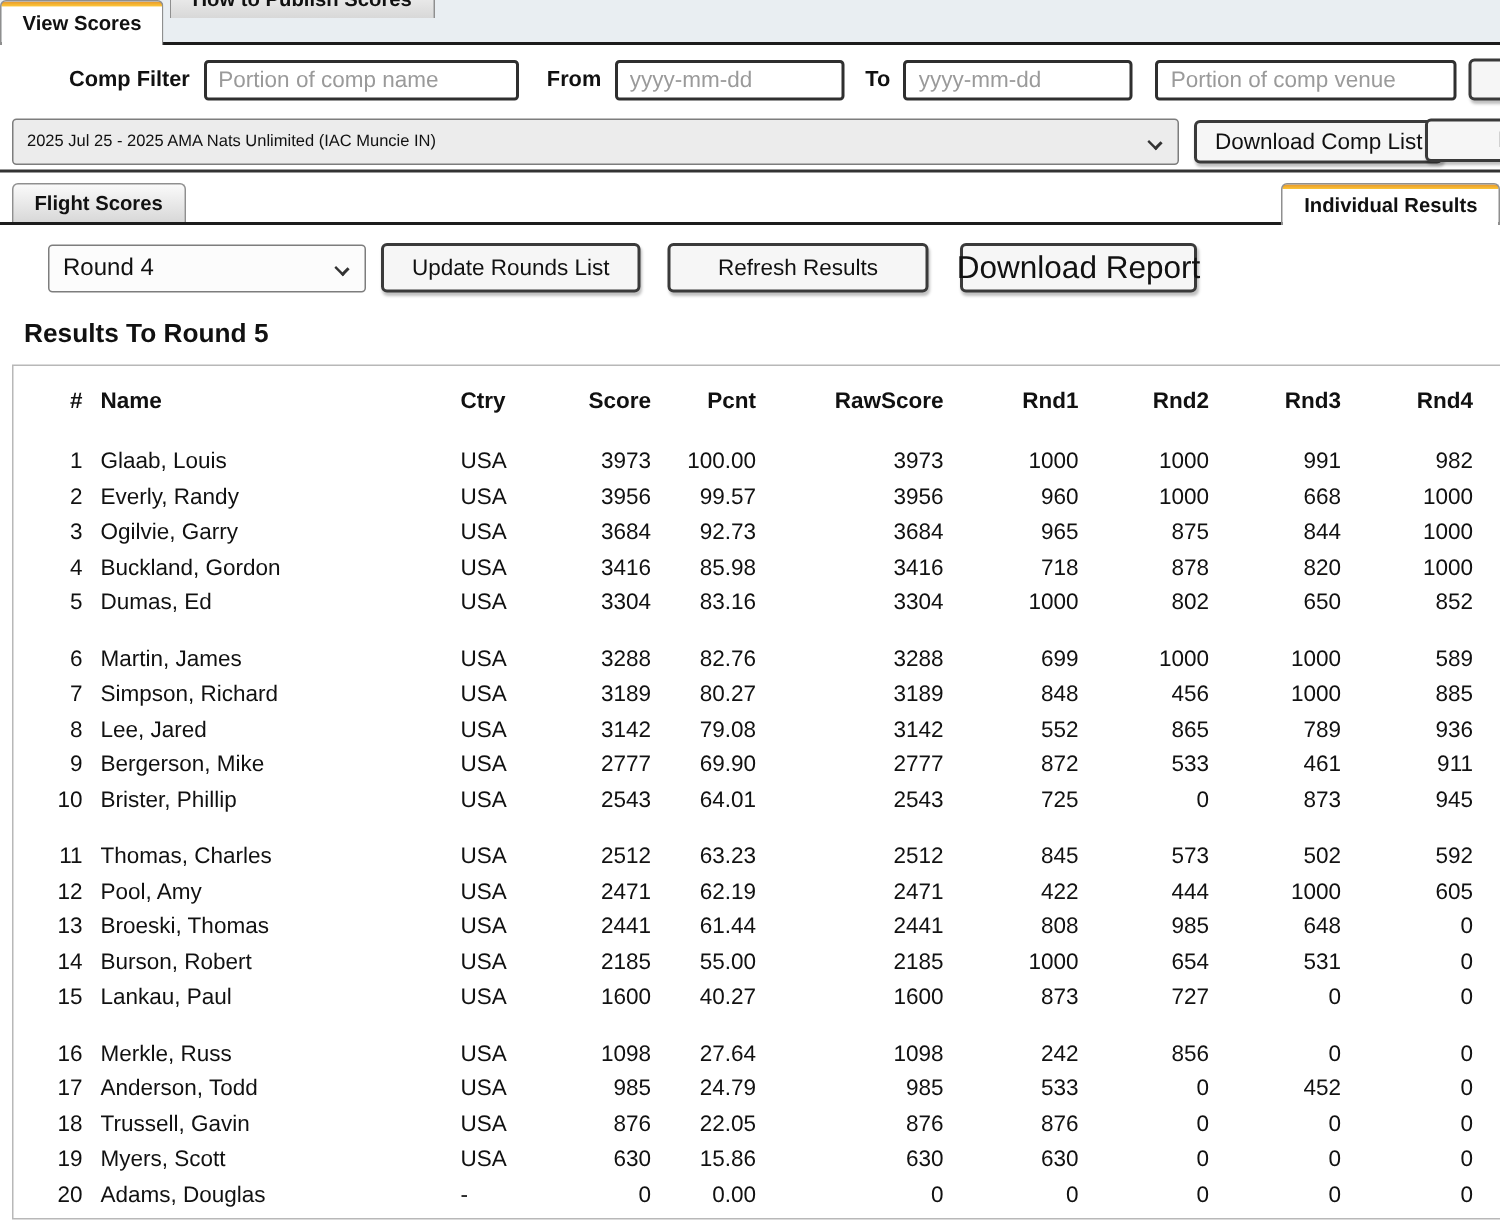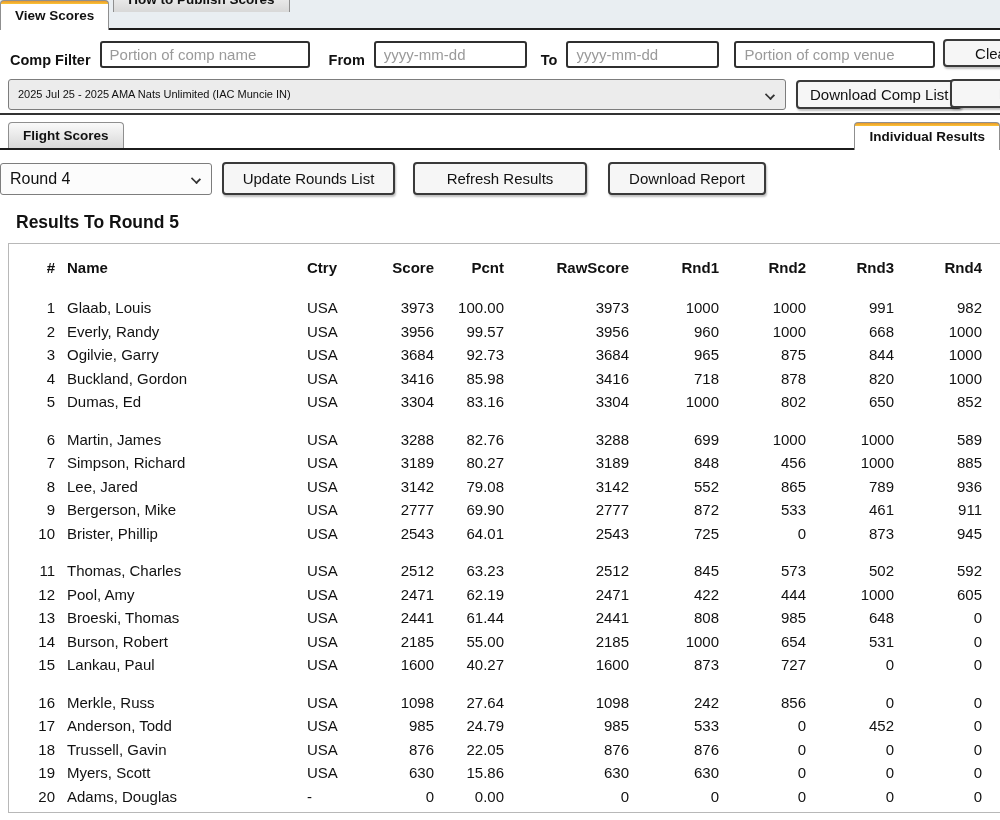--- a/index.html
+++ b/index.html
@@ -12,21 +12,21 @@
   .tab { display:inline-flex; align-items:center; height:28px; padding:0 14px;
     font-size:13.5px; font-weight:700; border:1px solid #8f8f8f; border-bottom:none;
     border-radius:4px 4px 0 0; cursor:pointer; white-space:nowrap; }
   .tab.active { background:linear-gradient(to bottom,#e8992a 0,#fbc437 3px,#ffffff 3px);
     height:30px; margin-bottom:-2px; border-bottom:none; }
   .tab.inactive { background:linear-gradient(#fafafa,#d8d8d8); margin-left:4px; }
   .top-tabbar .tab.inactive { height:26px; margin-bottom:16px; }
 
   
   .upper { position:relative; border-bottom:2px solid #333; padding:8px 0 3px 0; background:#fff; }
-  .filter-row { position:relative; display:flex; align-items:flex-end; height:30px; padding-left:10px; }
+  .filter-row { position:relative; display:flex; align-items:center; height:30px; padding-left:10px;margin-left:36px; }
   .filter-row label { font-size:14.5px; font-weight:700; }
   .txt { height:27px; border:2px solid #2f2f2f; border-radius:3px; padding:0 8px;
     font-size:15px; font-family:"Liberation Sans",sans-serif; color:#a16207; }
   .txt::placeholder { color:#9a9a9a; }
   #comp-name-input { width:210px; margin-left:9px; }
   .lbl-from { margin-left:19px; }
   #from-input { width:153px; margin-left:9px; }
   .lbl-to { margin-left:14px; }
   #to-input { width:153px; margin-left:9px; }
   #venue-input { width:201px; margin-left:15px; }
@@ -48,25 +48,25 @@
   #hide-btn { position:absolute; left:950px; top:1px; width:200px; height:29px; }
 
   
   .sub-tabbar { height:35px; background:#fff; border-bottom:2px solid #1c1c1c;
     display:flex; align-items:flex-end; padding-left:8px;justify-content:space-between; }
   .sub-tabbar .tab { height:26px; font-size:13.5px; }
   .sub-tabbar .tab.active { height:28px; margin-bottom:-2px; }
   .sub-tabbar .tab.inactive { margin-left:0; margin-right:7px; margin-bottom:0; }
 
   
-  .controls-row { display:flex; align-items:center; margin-top:12px; padding-left:0; height:33px; }
+  .controls-row { display:flex; align-items:center; margin-top:12px; padding-left:32px; height:33px; }
   #round-select { width:212px; height:32px; background:#fcfcfc; font-size:16px; }
   #update-rounds-btn { margin-left:10px; height:33px; width:173px; }
   #refresh-btn { margin-left:18px; height:33px; width:174px;text-align:right; }
-  #download-report-btn { margin-left:21px; height:33px; width:158px; font-size:15px; }
+  #download-report-btn { margin-left:21px; height:33px; width:158px; font-size:21px; }
 
   .heading { margin:17px 0 0 16px; font-size:17.5px; font-weight:700; }
 
   
   .panel { margin:10px 0 0 8px; width:1000px; height:570px;
     border:1px solid #b8b8b8; background:#fff; padding:12px 0 0 20px; overflow:hidden; }
   table { border-collapse:collapse; table-layout:fixed; }
   th,td { padding:0; font-size:15px; line-height:23.5px; height:23.5px; white-space:nowrap; overflow:hidden; }
   thead th { font-weight:700; height:24px; }
   tr.spacer-lg td { height:16px; line-height:16px; }

